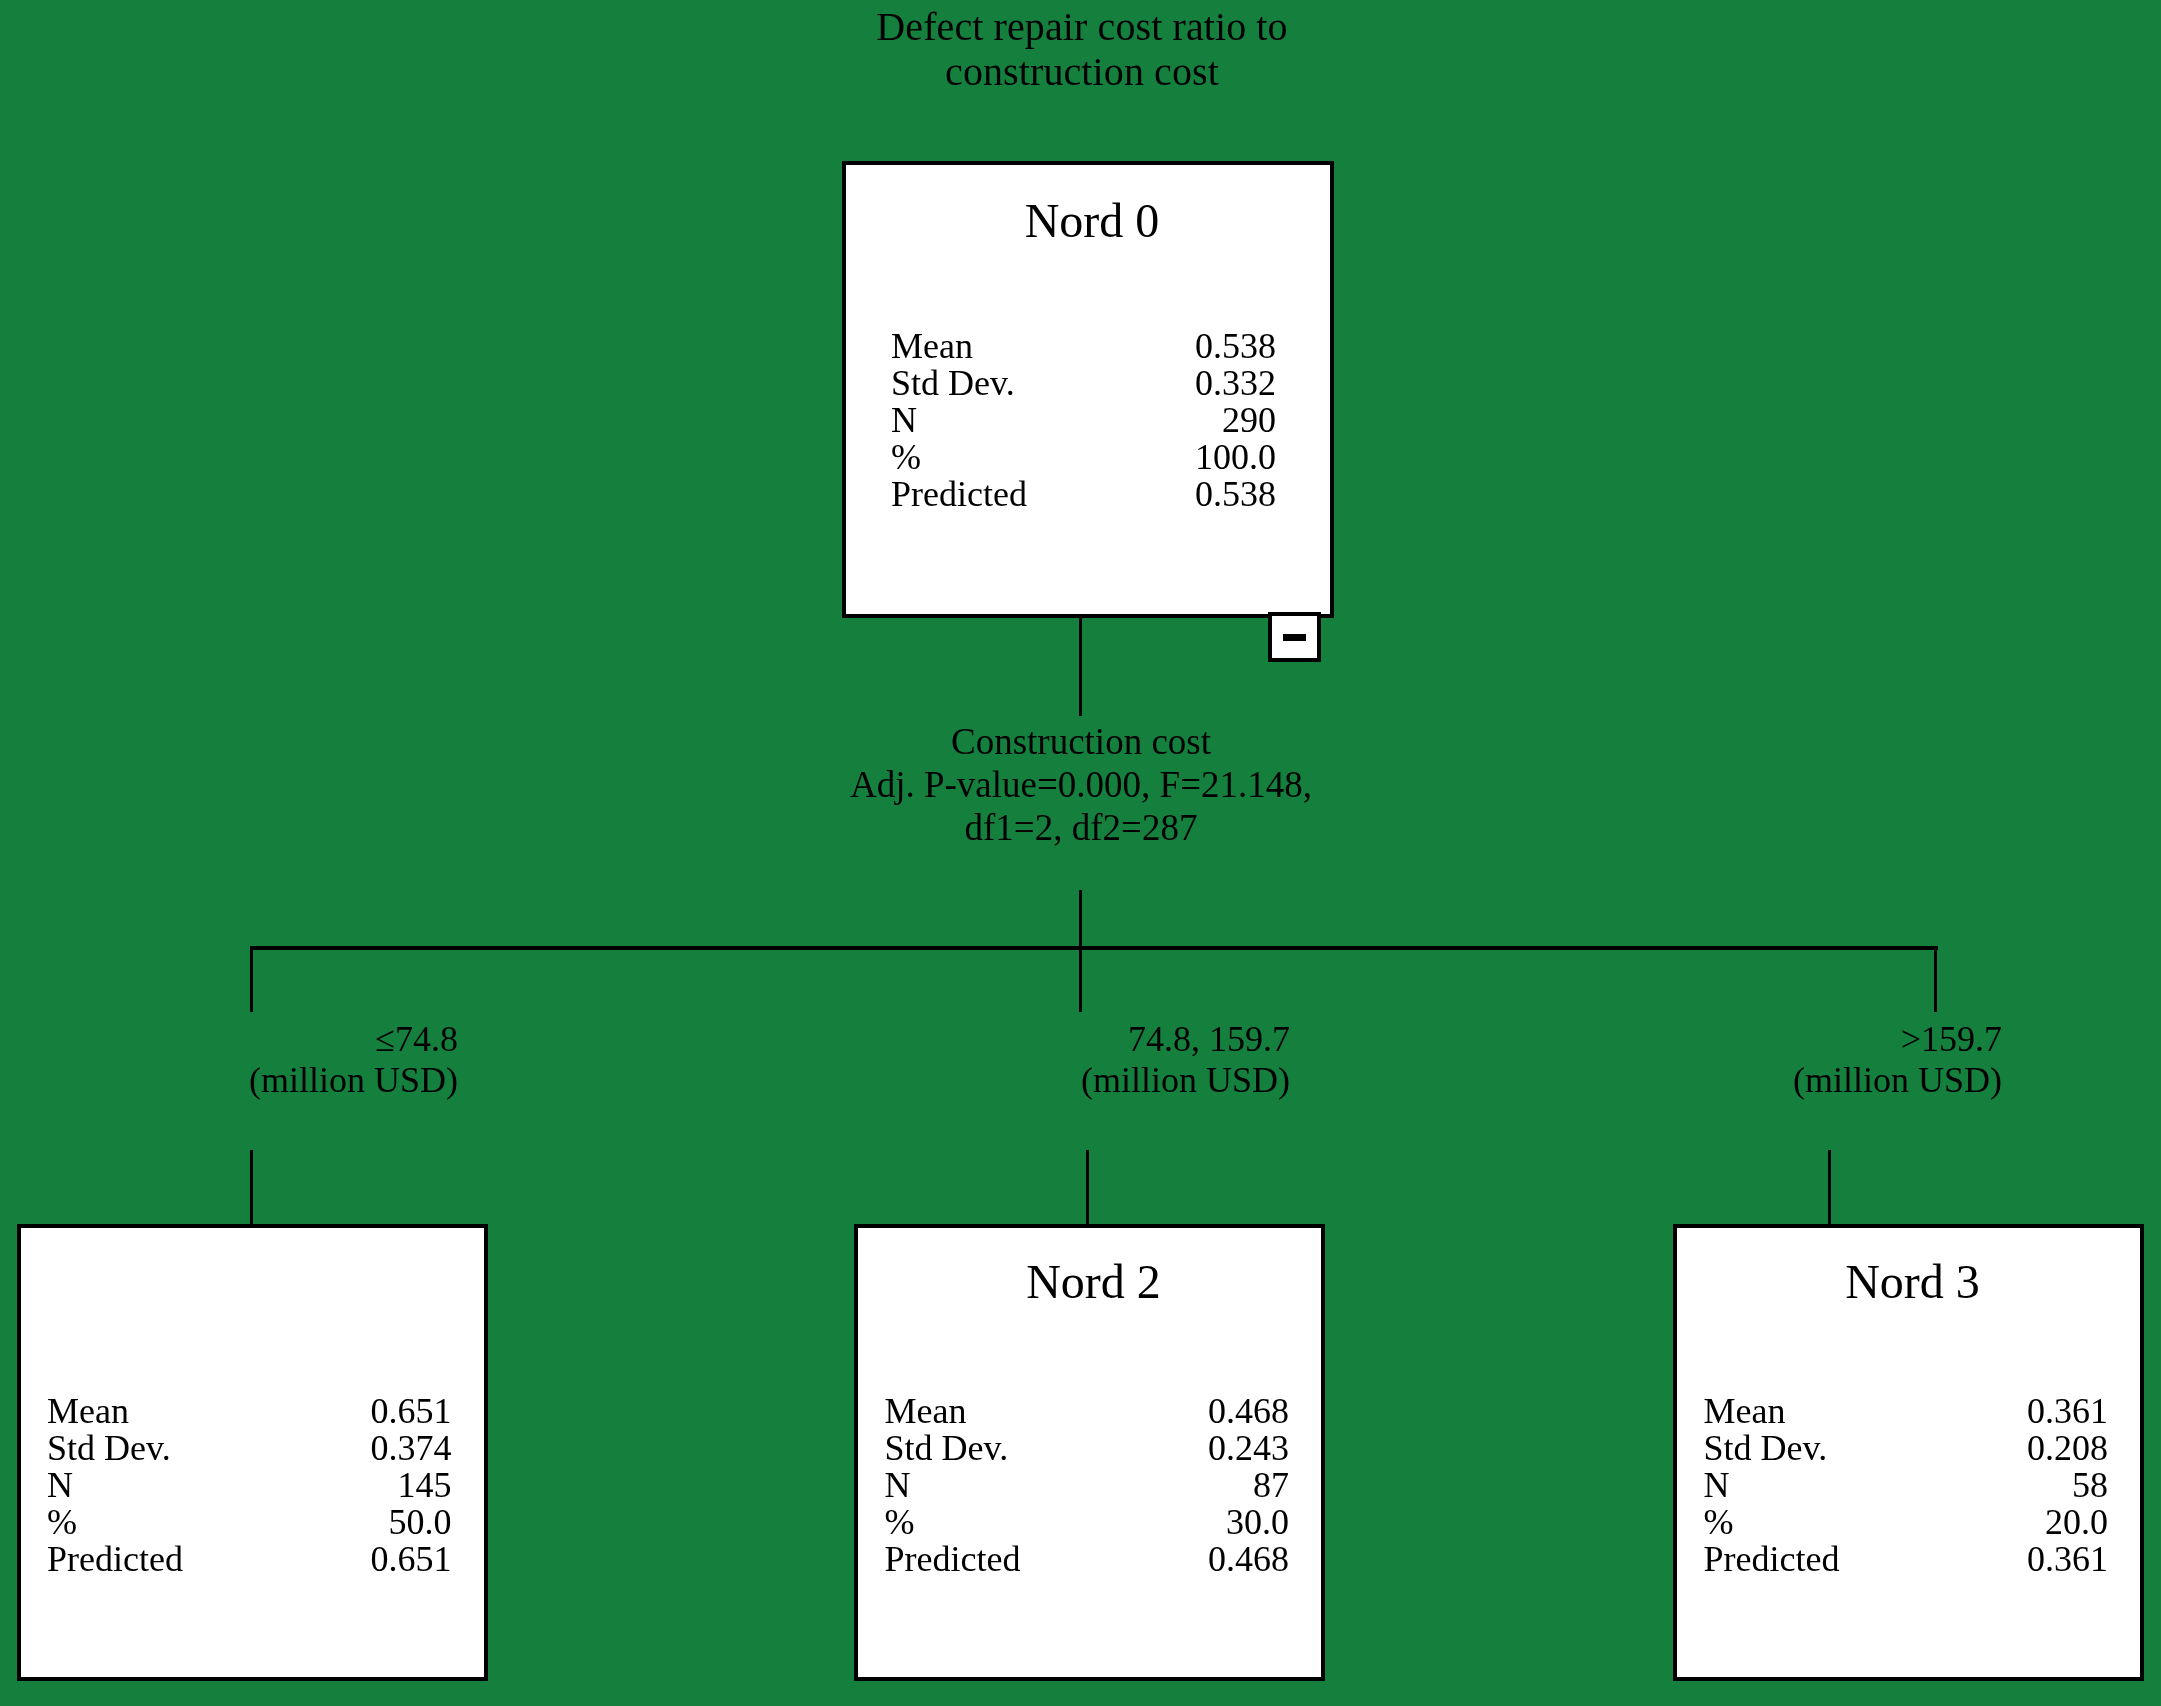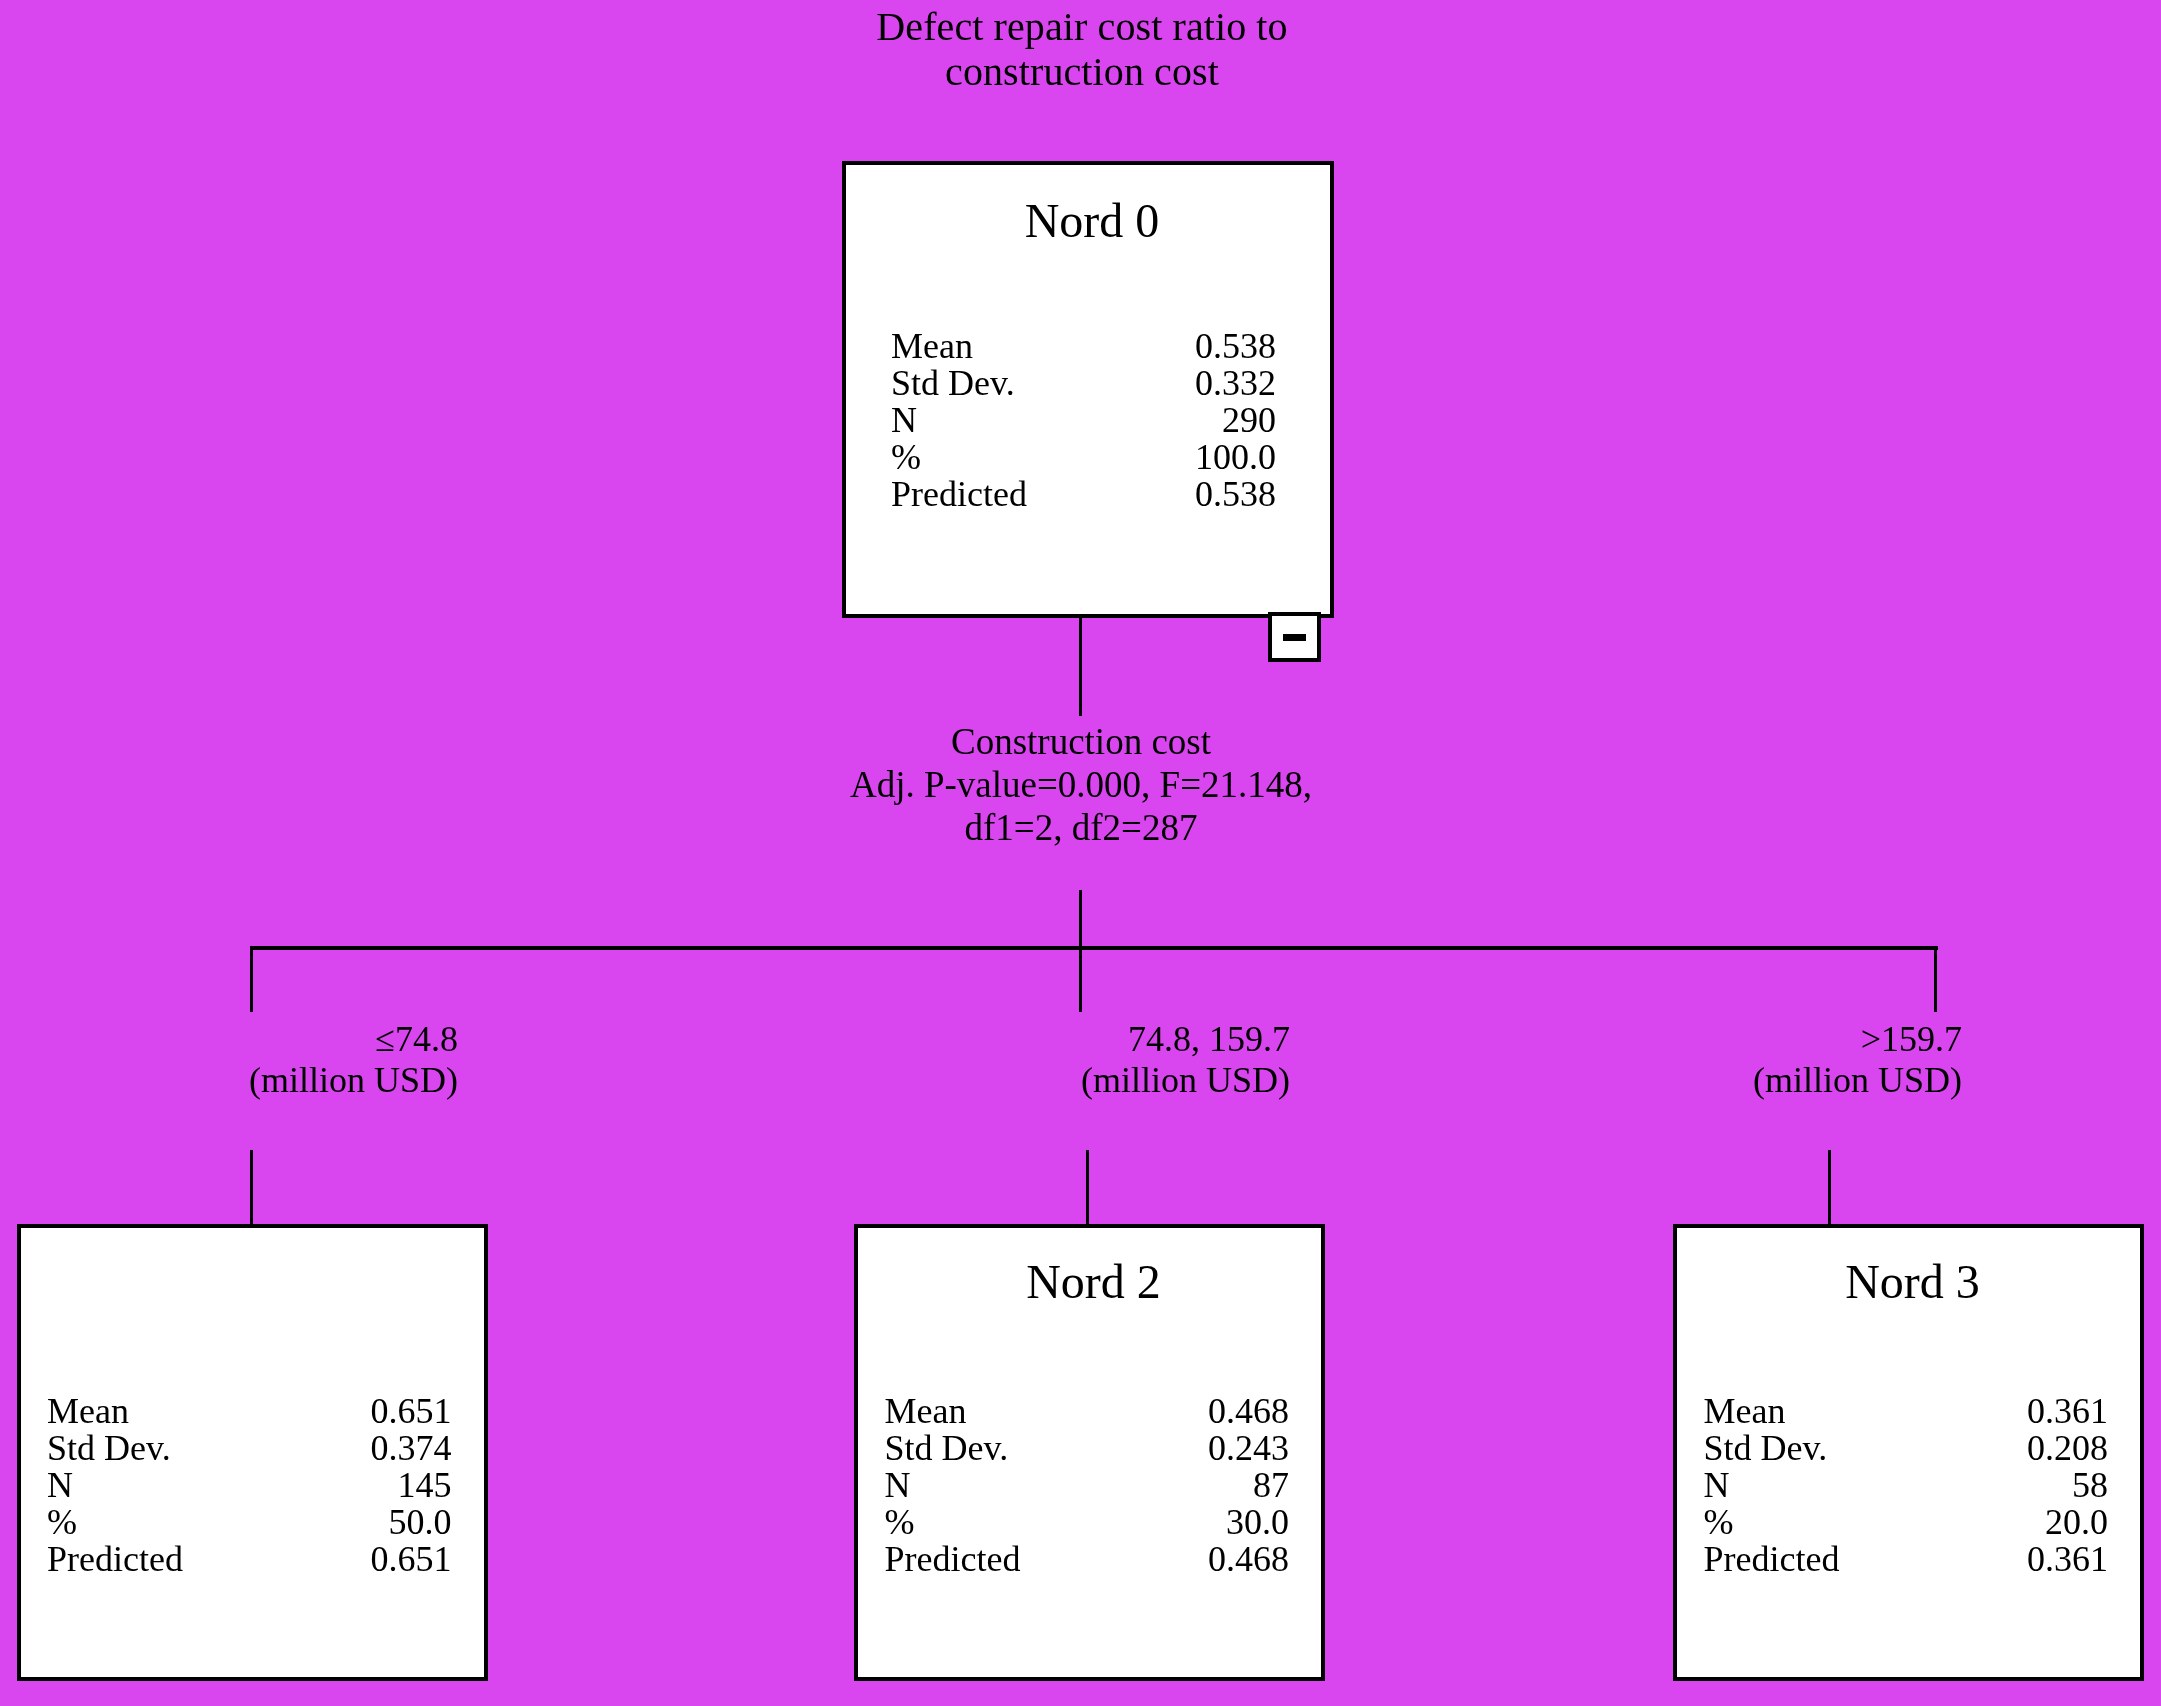--- a/index.html
+++ b/index.html
@@ -8,21 +8,21 @@
     background: #ffffff;
   }
   body {
     font-family: "Liberation Serif", "DejaVu Serif", serif;
     color: #000000;
   }
   #canvas {
     position: relative;
     width: 2161px;
     height: 1707px;
-    background: #d946ef;
+    background: #15803d;
     overflow: hidden;
   }
 
   
   .chart-title {
     position: absolute;
     left: 741px;
     top: 5.3px;
     width: 682px;
     text-align: center;
@@ -147,21 +147,21 @@
     position: absolute;
     top: 1019px;
     width: 410px;
     text-align: right;
     font-size: 36px;
     line-height: 1.15;
   }
   .branch-label .bline { display: block; }
   #branch-1 { left: 48px; }
   #branch-2 { left: 880px; }
-  #branch-3 { left: 1552px; }
+  #branch-3 { left: 1592px; }
 </style>
 </head>
 <body>
 
 <div id="canvas">
 
   <div class="chart-title">
     <span class="tline">Defect repair cost ratio to</span>
     <span class="tline">construction cost</span>
   </div>

